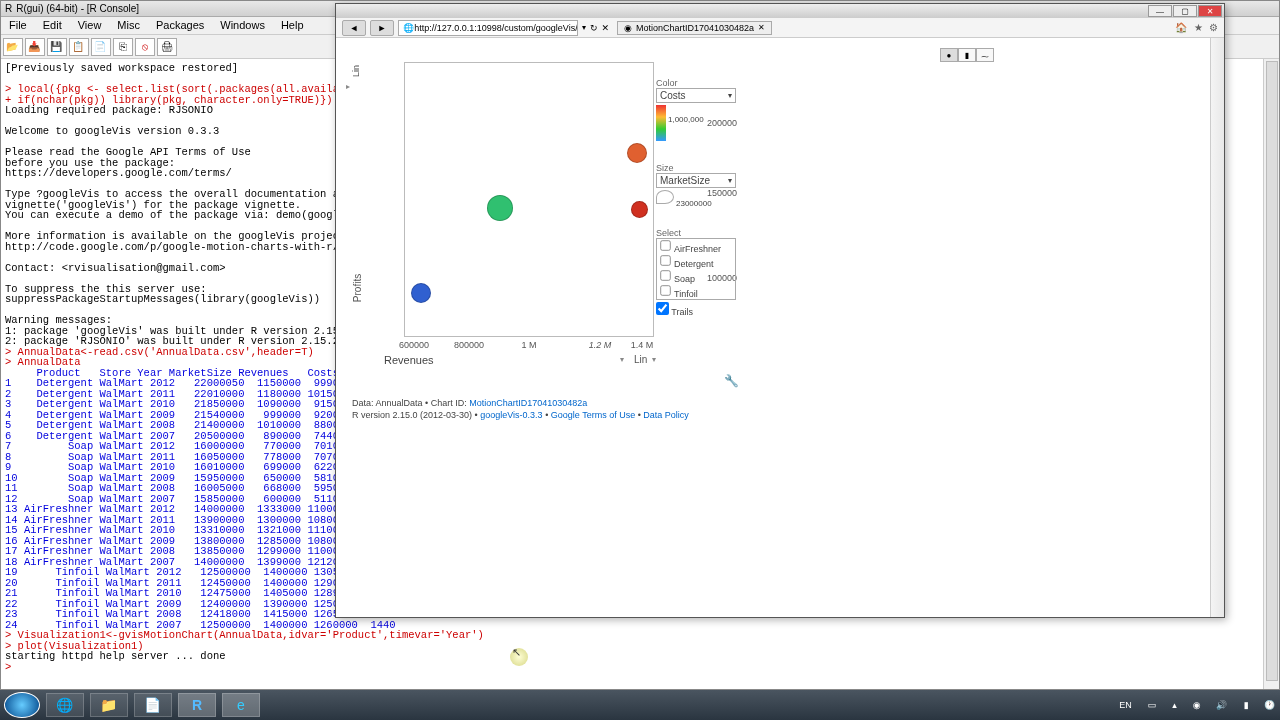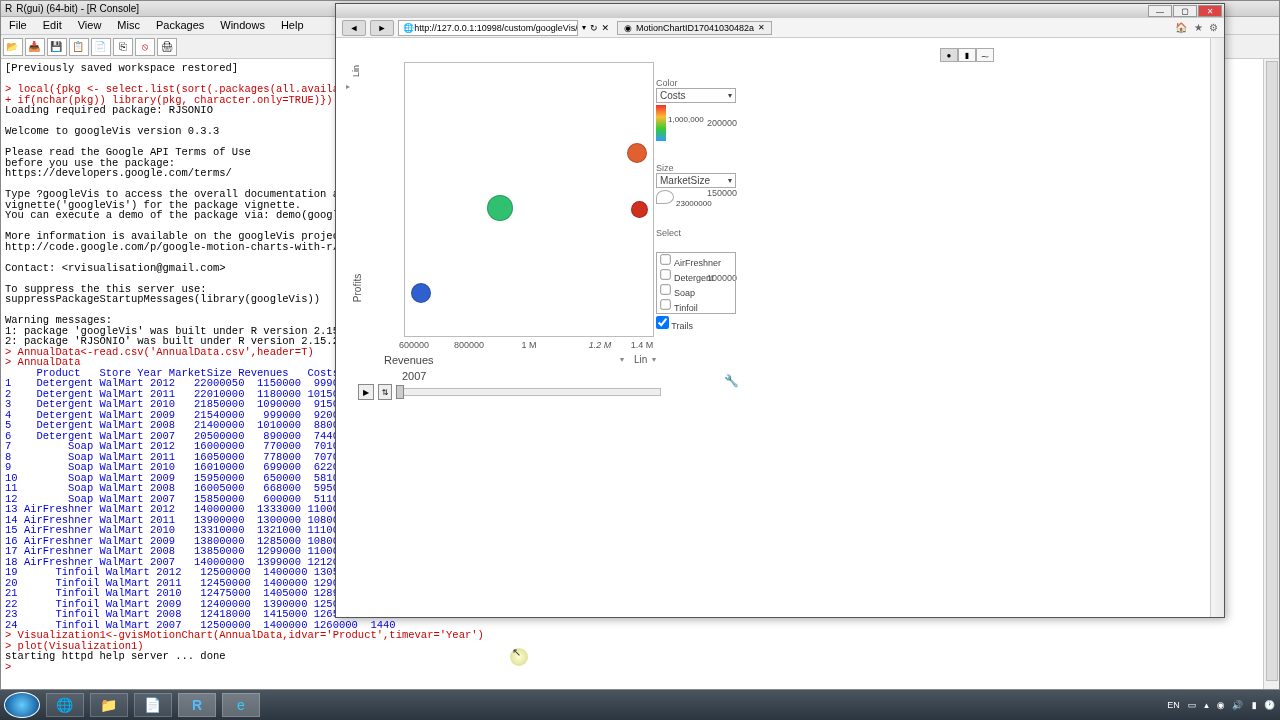--- a/index.html
+++ b/index.html
@@ -54,30 +54,30 @@
 .meta { position:absolute; left:8px; top:350px; font-size:9px; color:#444; line-height:1.3; }
 .meta a { color:#06c; text-decoration:none; }
 
 .side { position:absolute; left:320px; top:20px; width:80px; font-size:10px; color:#444; }
 .side .lbl { margin-top:20px; color:#666; font-size:9px; }
 .side .dd { border:1px solid #aaa; background:#fff; padding:1px 3px; font-size:10px; display:flex; justify-content:space-between; align-items:center; }
 .side .grad { width:10px; height:36px; background:linear-gradient(to bottom,#e33,#fb3,#3c3,#39f); margin:2px 0; display:inline-block; vertical-align:top; }
 .side .gradlbl { display:inline-block; font-size:8px; margin-left:2px; margin-top:12px; }
 .side .sizec { width:18px; height:14px; border:1px solid #aaa; border-radius:50% 50% 50% 0; margin:2px 0; display:inline-block;}
 .side .sizelbl { display:inline-block; font-size:8px; margin-left:2px; }
-.side .selbox { border:1px solid #aaa; margin-top:14px; }
+.side .selbox { border:1px solid #aaa; margin-top:0; }
 .side .selbox label { display:block; font-size:9px; padding:0 2px; }
 .side .selbox input { margin-right:2px; transform:scale(0.8); }
 .side .trails { margin-top:2px; font-size:9px; }
 
 
 .taskbar { position:absolute; left:0; bottom:0; width:1280px; height:30px; background:linear-gradient(to bottom,#4a5560,#2a3540); display:flex; align-items:center; padding:0 4px; gap:6px; }
 .taskbar .start { width:36px; height:26px; background:radial-gradient(circle,#6cf,#048); border-radius:50%; border:1px solid #fff; }
 .taskbar .ti { width:38px; height:24px; background:rgba(255,255,255,0.1); border:1px solid rgba(255,255,255,0.2); display:flex; align-items:center; justify-content:center; font-size:14px; }
-.taskbar .tray { margin-left:auto; display:flex; gap:8px; color:#fff; font-size:9px; align-items:center; }
+.taskbar .tray { margin-left:auto; display:flex; gap:16px; color:#fff; font-size:9px; align-items:center; }
 
 
 .cursor { position:absolute; left:510px; top:648px; width:18px; height:18px; background:radial-gradient(circle,#ffc,#cc6); border-radius:50%; opacity:0.8; }
 .cursor::after { content:"↖"; position:absolute; left:2px; top:-2px; font-size:11px; color:#000; }
 
 
 .lefthint { position:absolute; right:0; top:0; width:14px; height:100%; background:linear-gradient(to left,#e8e8e8,#f4f4f4); border-left:1px solid #ccc; }
 .rscroll { position:absolute; right:0; top:58px; width:16px; height:630px; background:#f0f0f0; border-left:1px solid #ccc; }
 .rscroll .thumb { position:absolute; left:2px; top:2px; width:12px; height:620px; background:#ddd; border:1px solid #bbb; }
 </style>
@@ -228,28 +228,25 @@
       <div class="xtick" style="left:125px;">800000</div>
       <div class="xtick" style="left:185px;">1 M</div>
       <div class="xtick" style="left:256px;font-style:italic;">1.2 M</div>
       <div class="xtick" style="left:298px;">1.4 M</div>
 
       <div class="xaxis-label" style="left:40px;">Revenues</div>
       <span style="position:absolute;left:276px;top:307px;font-size:8px;color:#888;">▾</span>
       <div class="xaxis-lin">Lin</div>
       <span style="position:absolute;left:308px;top:307px;font-size:8px;color:#888;">▾</span>
 
-      <div class="timeline">
-        <div class="year">2007</div>
-        <div class="play">▶</div>
-        <div class="speed">⇅</div>
-        <div class="track"></div>
-        <div class="knob"></div>
-      </div>
-
+
+      <div class="meta">
+        <span>Data: AnnualData • Chart ID: </span><a href="#">MotionChartID17041030482a</a><br>
+        <span>R version 2.15.0 (2012-03-30) • </span><a href="#">googleVis-0.3.3</a><span> • </span><a href="#">Google Terms of Use</a><span> • </span><a href="#">Data Policy</a>
+      </div>
     </div>
 
     <div class="side">
       <div class="lbl">Color</div>
       <div class="dd">
           <span>Costs</span>
           <span style="font-size:8px;">▾</span>
         </div>
       <div><span class="grad"></span><span class="gradlbl">1,000,000</span></div>
 

